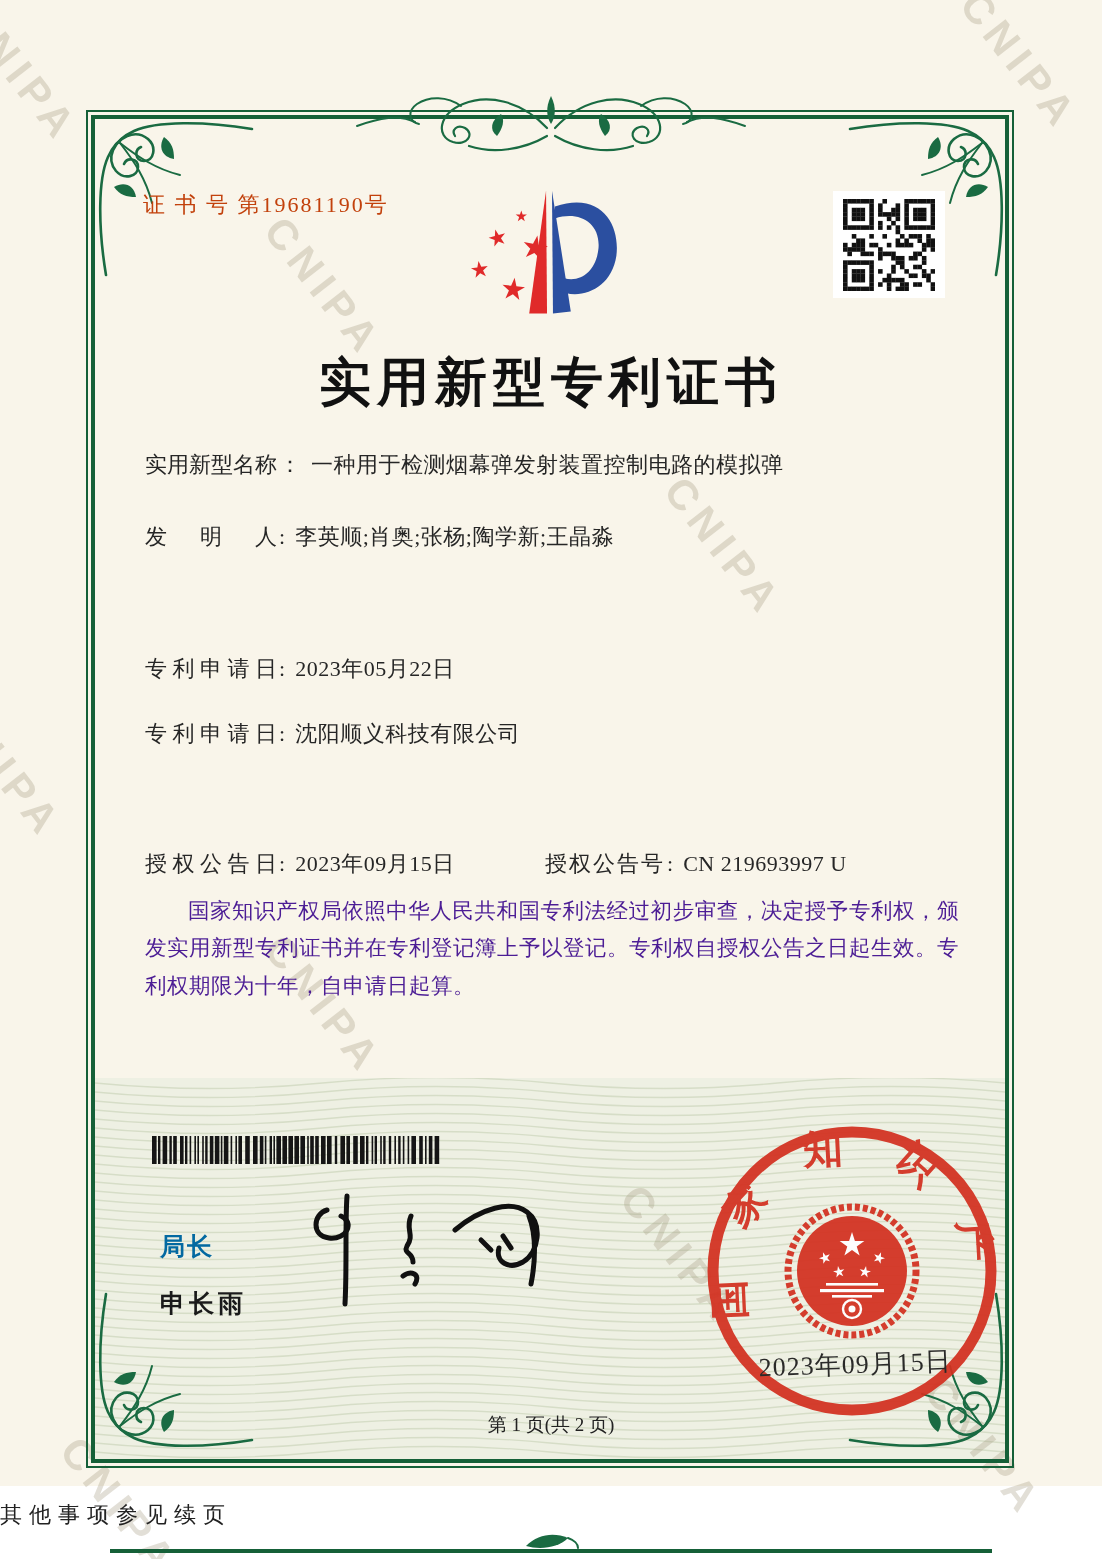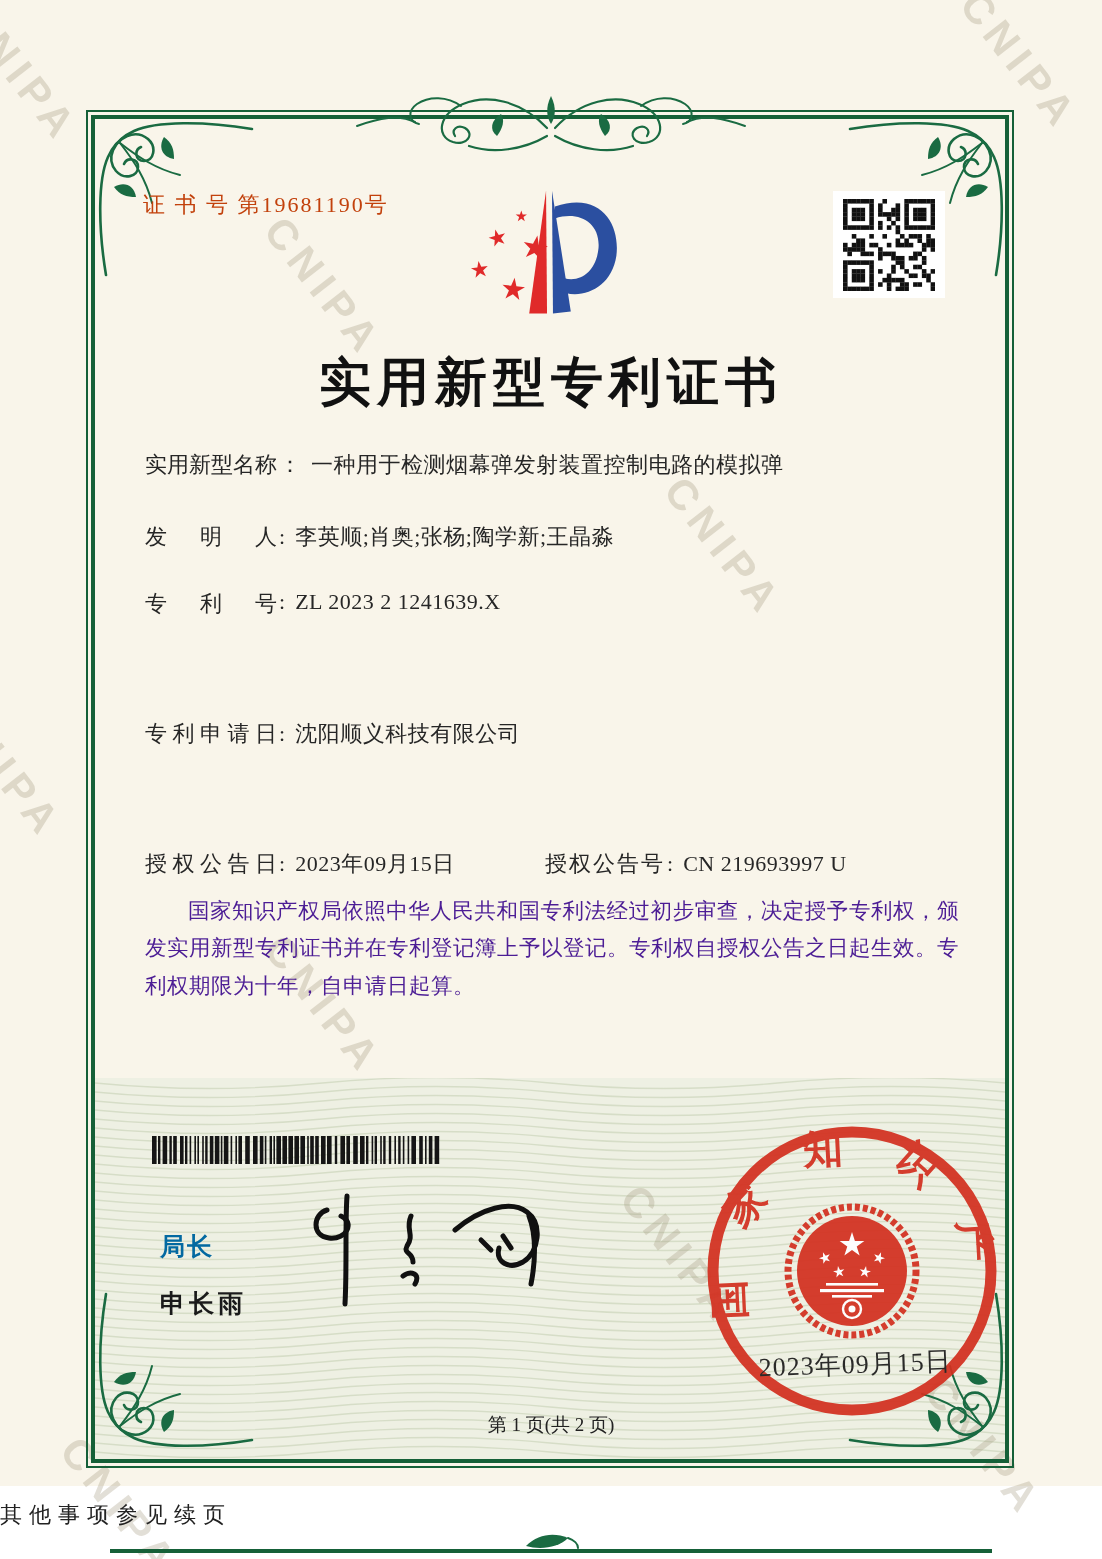--- a/index.html
+++ b/index.html
@@ -414,22 +414,22 @@
   </div>
 
   <div class="title">实用新型专利证书</div>
 
   <div class="frow" style="top:450px;">
     <span class="flabel">实用新型名称</span><span class="fcolon">：</span><span class="fvalue">一种用于检测烟幕弹发射装置控制电路的模拟弹</span>
   </div>
   <div class="frow" style="top:522px;">
     <span class="flabel">发明人</span><span class="fcolon">:</span><span class="fvalue">李英顺;肖奥;张杨;陶学新;王晶淼</span>
   </div>
-  <div class="frow" style="top:589px;">
-    <span class="flabel">专利号</span><span class="fcolon">:</span><span class="fvalue">ZL 2023 2 1241639.X</span>
+  <div class="frow" style="top:654px;">
+    <span class="flabel">专利申请日</span><span class="fcolon">:</span><span class="fvalue">2023年05月22日</span>
   </div>
   <div class="frow" style="top:719px;">
     <span class="flabel">专利申请日</span><span class="fcolon">:</span><span class="fvalue">沈阳顺义科技有限公司</span>
   </div>
   <div class="frow" style="top:849px;">
     <span class="flabel">授权公告日</span><span class="fcolon">:</span><span class="fvalue">2023年09月15日</span>
     <span class="second-pair">
       <span class="flabel2">授权公告号</span><span class="fcolon">:</span><span class="fvalue">CN 219693997 U</span>
     </span>
   </div>

